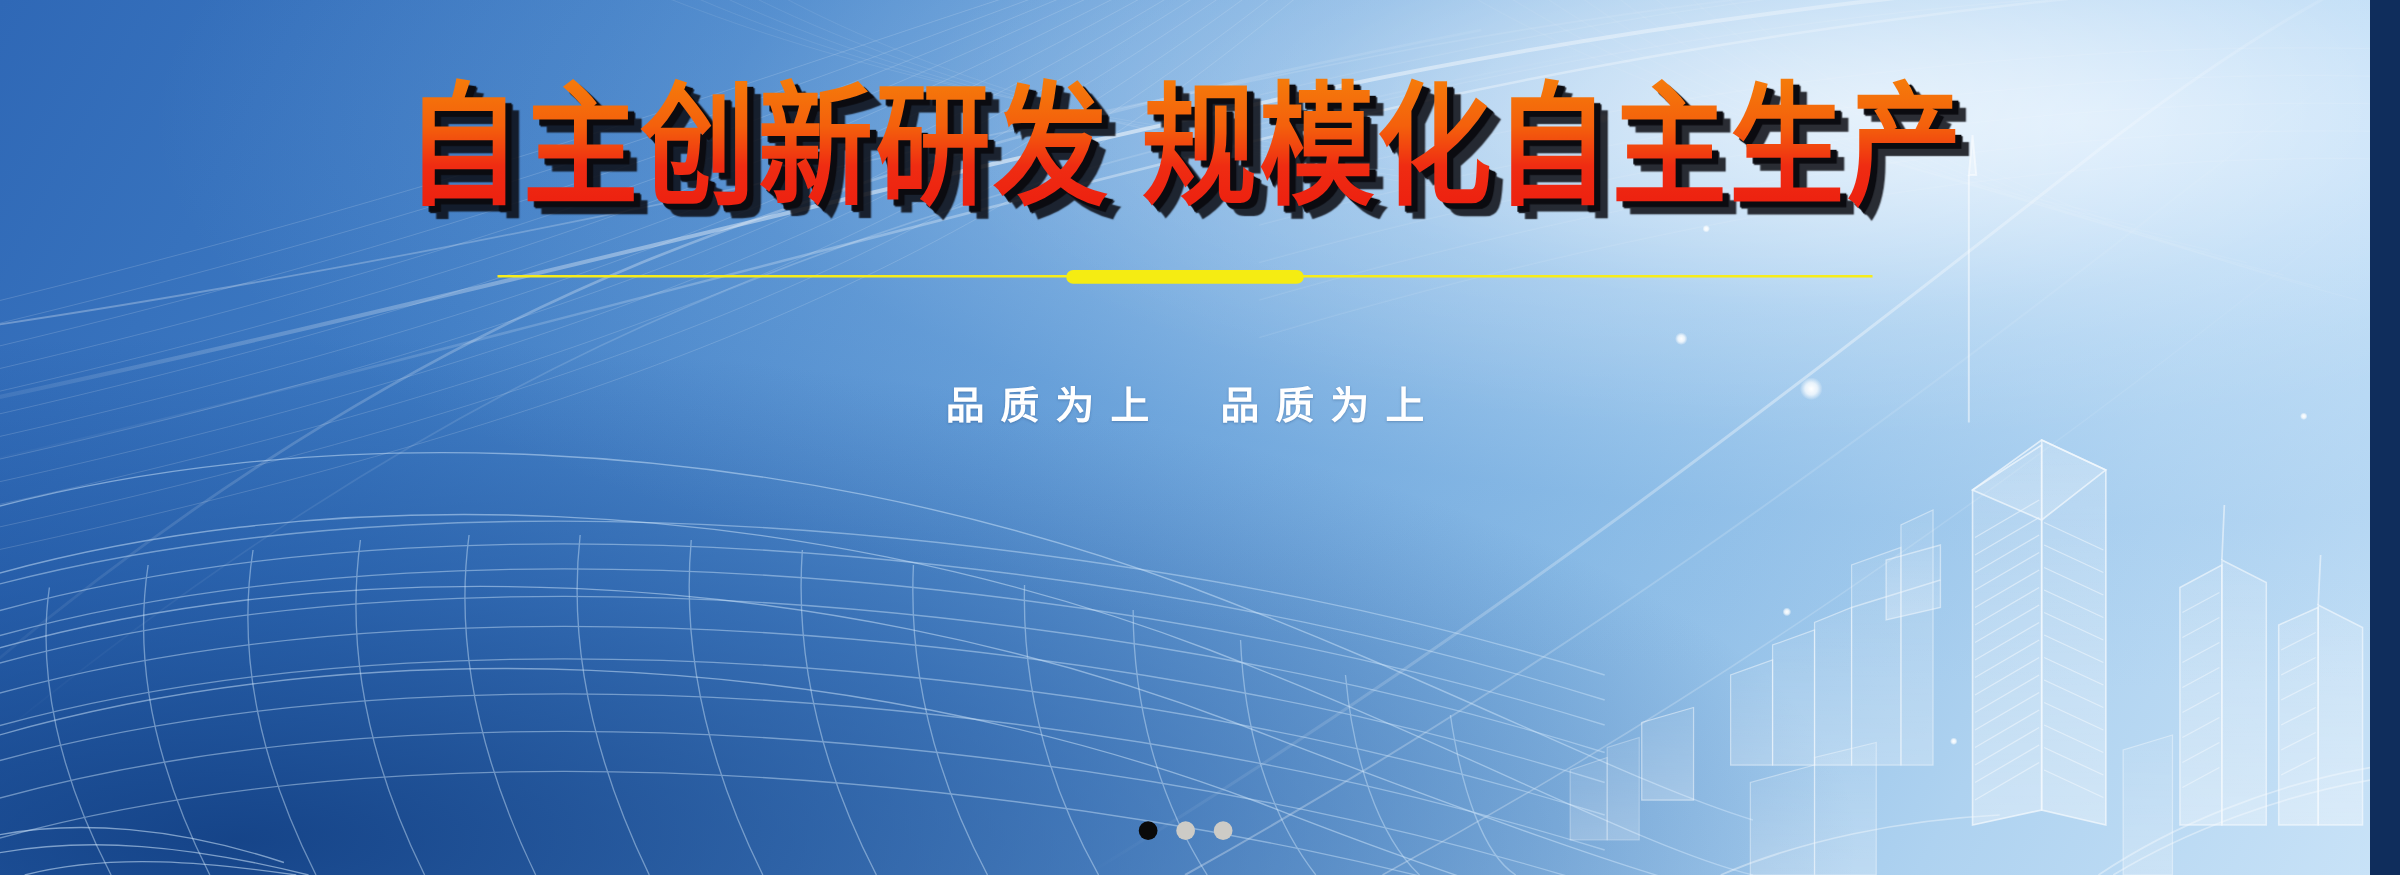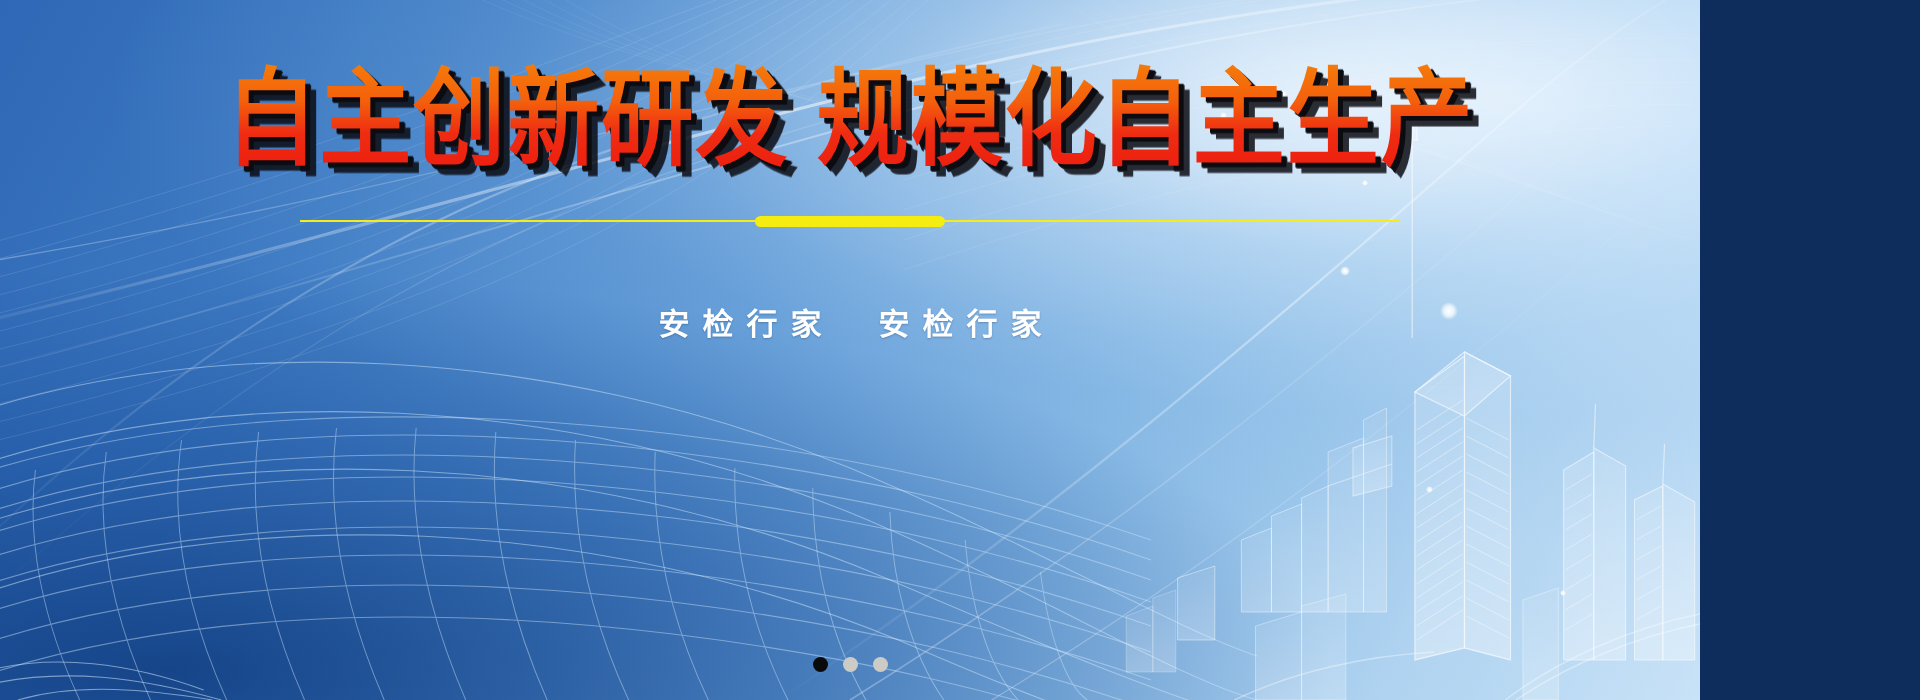--- a/index.html
+++ b/index.html
@@ -3,24 +3,24 @@
 <meta charset="utf-8">
 <title>Banner</title>
 <style>
   html, body {
     margin: 0;
     padding: 0;
     background: #0f2d5c;
   }
   .stage {
     position: relative;
-    width: 1700px;
+    width: 1896px;
     height: 700px;
     overflow: hidden;
-    font-family: Liberation Sans, sans-serif;
+    font-family: Liberation Serif, serif;
     
     background:
       radial-gradient(120% 95% at 88% 14%, rgba(214,234,252,0.95) 0%, rgba(190,221,247,0.55) 26%, rgba(150,196,238,0.20) 48%, rgba(120,172,226,0.0) 68%),
       radial-gradient(95% 80% at 10% 96%, rgba(14,58,126,0.85) 0%, rgba(22,74,150,0.50) 38%, rgba(40,100,175,0.0) 72%),
       linear-gradient(118deg, #2f68b6 0%, #3f7cc4 22%, #5c97d4 44%, #86b8e4 66%, #aed2f0 84%, #c8e2f7 100%);
   }
 
   
   .bg-layer {
     position: absolute;
@@ -416,21 +416,21 @@
 
   <div class="content">
 
     <div class="headline">自主创新研发 规模化自主生产</div>
 
     <div class="divider">
       <span class="rule"></span>
       <span class="nub"></span>
     </div>
 
-    <div class="tagline">安检行家　安检行家</div>
+    <div class="tagline">品质为上　品质为上</div>
 
   </div>
 
   <div class="dots">
     <span class="dot active"></span>
     <span class="dot"></span>
     <span class="dot"></span>
   </div>
 
 </div>

